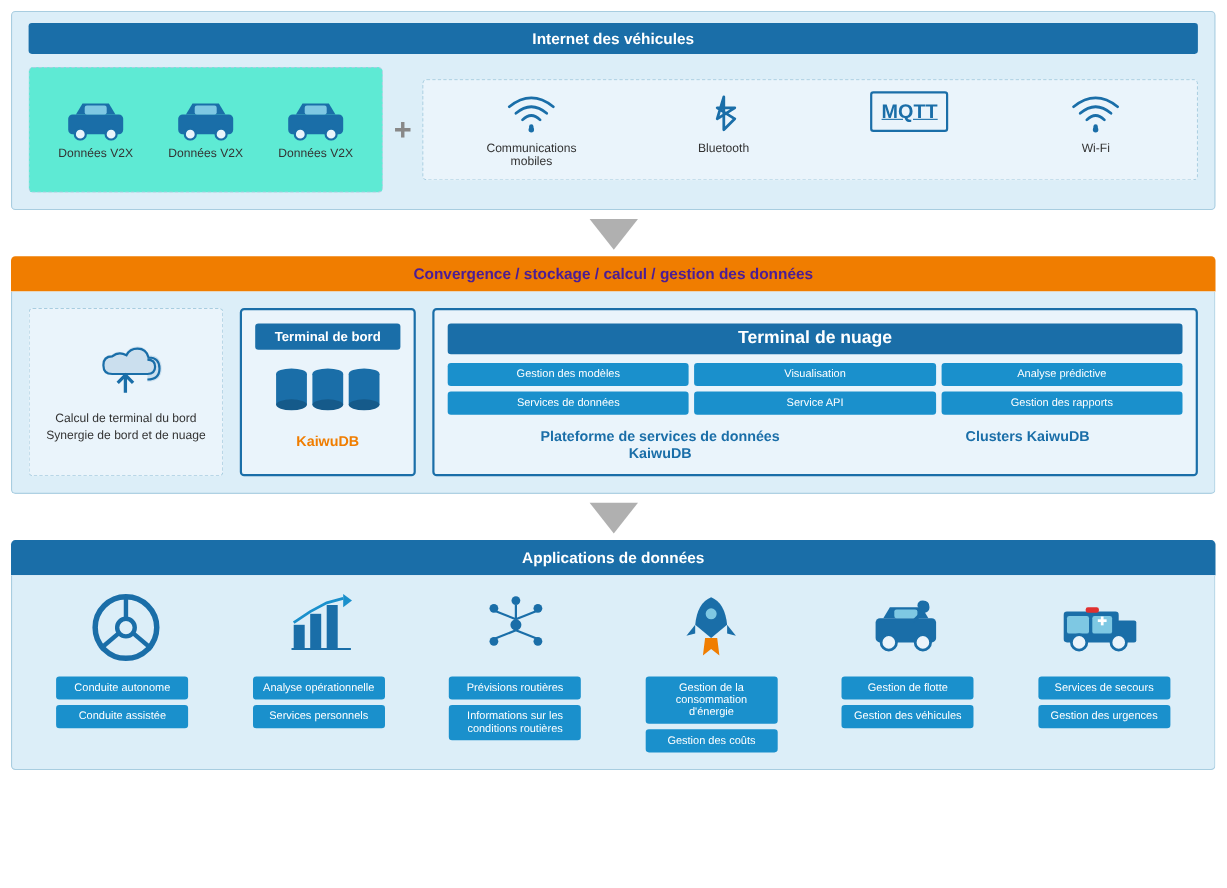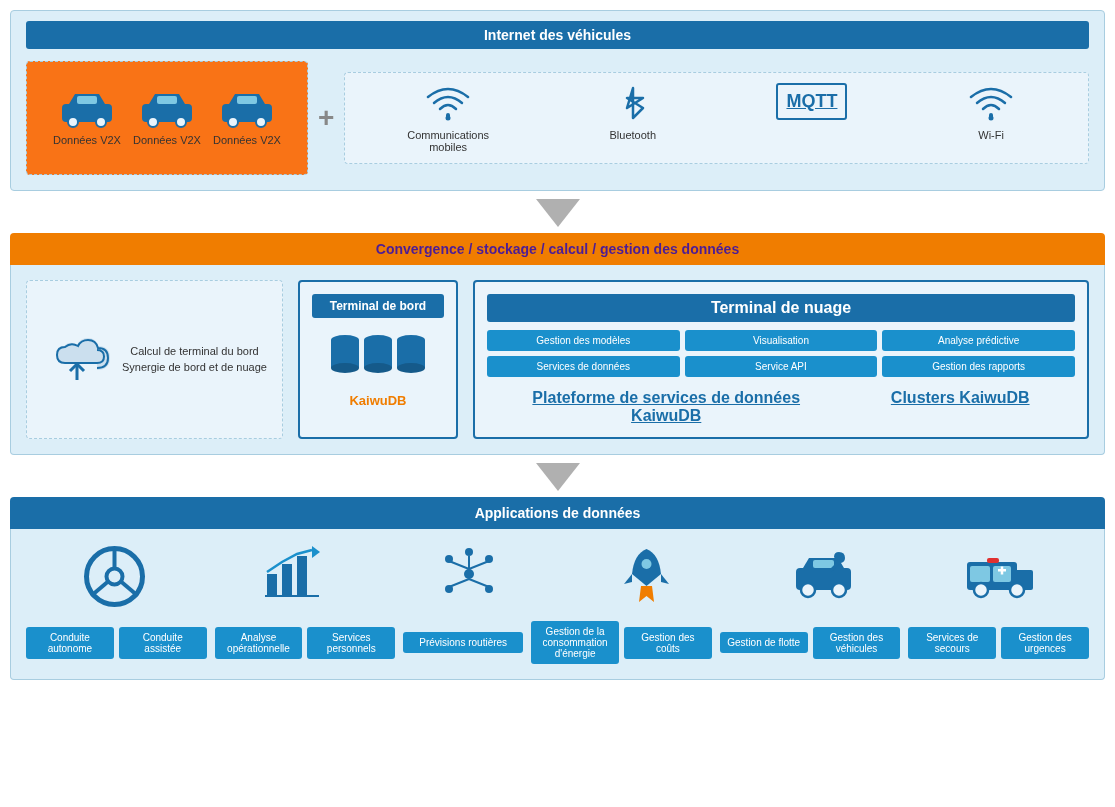--- a/index.html
+++ b/index.html
@@ -35,24 +35,25 @@
       border-radius: 3px;
       margin-bottom: 12px;
     }
     .internet-content {
       display: flex;
       align-items: center;
       justify-content: space-between;
     }
     .v2x-group {
       display: flex;
+      gap: 20px;
       border: 1.5px dashed #a8cde0;
       padding: 28px 20px;
       border-radius: 4px;
-      background: #f97316;
+      background: #5eead4;
     }
     .v2x-item {
       display: flex;
       flex-direction: column;
       align-items: center;
       gap: 6px;
       min-width: 80px;
     }
     .plus-sign {
       font-size: 28px;
@@ -121,23 +122,23 @@
       align-items: stretch;
     }
 
     
     .cloud-box {
       border: 1.5px dashed #a8cde0;
       background: #eaf4fb;
       border-radius: 4px;
       padding: 15px;
       display: flex;
-      flex-direction: row;
-      align-items: center;
-      justify-content: flex-end;
+      flex-direction: column;
+      align-items: center;
+      justify-content: center;
       min-width: 160px;
       text-align: center;
       gap: 10px;
     }
     .cloud-box .item-label {
       font-size: 11px;
       line-height: 1.4;
     }
 
     
@@ -200,25 +201,24 @@
       text-align: center;
       padding: 5px 4px;
       border-radius: 3px;
     }
     .nuage-footer {
       display: flex;
       justify-content: space-around;
       margin-top: 4px;
     }
     .nuage-footer-label {
-      font-size: 16px;
+      font-size: 13px;
       font-weight: bold;
       color: #1a6ea8;
       text-align: center;
-      text-decoration: underline;
     }
 
     
     .section-apps-header {
       background: #1a6ea8;
       color: #fff;
       font-weight: bold;
       font-size: 14px;
       text-align: center;
       padding: 8px 10px;
@@ -244,21 +244,21 @@
       min-width: 120px;
     }
     .apps-buttons-row {
       display: flex;
       justify-content: space-around;
       gap: 8px;
       flex-wrap: nowrap;
     }
     .app-btn-group {
       display: flex;
-      flex-direction: row;
+      flex-direction: column;
       gap: 5px;
       min-width: 120px;
       align-items: center;
     }
     .app-btn {
       background: #1a90cc;
       color: #fff;
       font-size: 10px;
       text-align: center;
       padding: 5px 6px;
@@ -532,20 +532,21 @@
         <div class="app-btn-group">
           <div class="app-btn">Conduite autonome</div>
           <div class="app-btn">Conduite assistée</div>
         </div>
         <div class="app-btn-group">
           <div class="app-btn">Analyse opérationnelle</div>
           <div class="app-btn">Services personnels</div>
         </div>
         <div class="app-btn-group">
           <div class="app-btn">Prévisions routières</div>
+          <div class="app-btn">Informations sur les conditions routières</div>
         </div>
         <div class="app-btn-group">
           <div class="app-btn">Gestion de la consommation d'énergie</div>
           <div class="app-btn">Gestion des coûts</div>
         </div>
         <div class="app-btn-group">
           <div class="app-btn">Gestion de flotte</div>
           <div class="app-btn">Gestion des véhicules</div>
         </div>
         <div class="app-btn-group">

